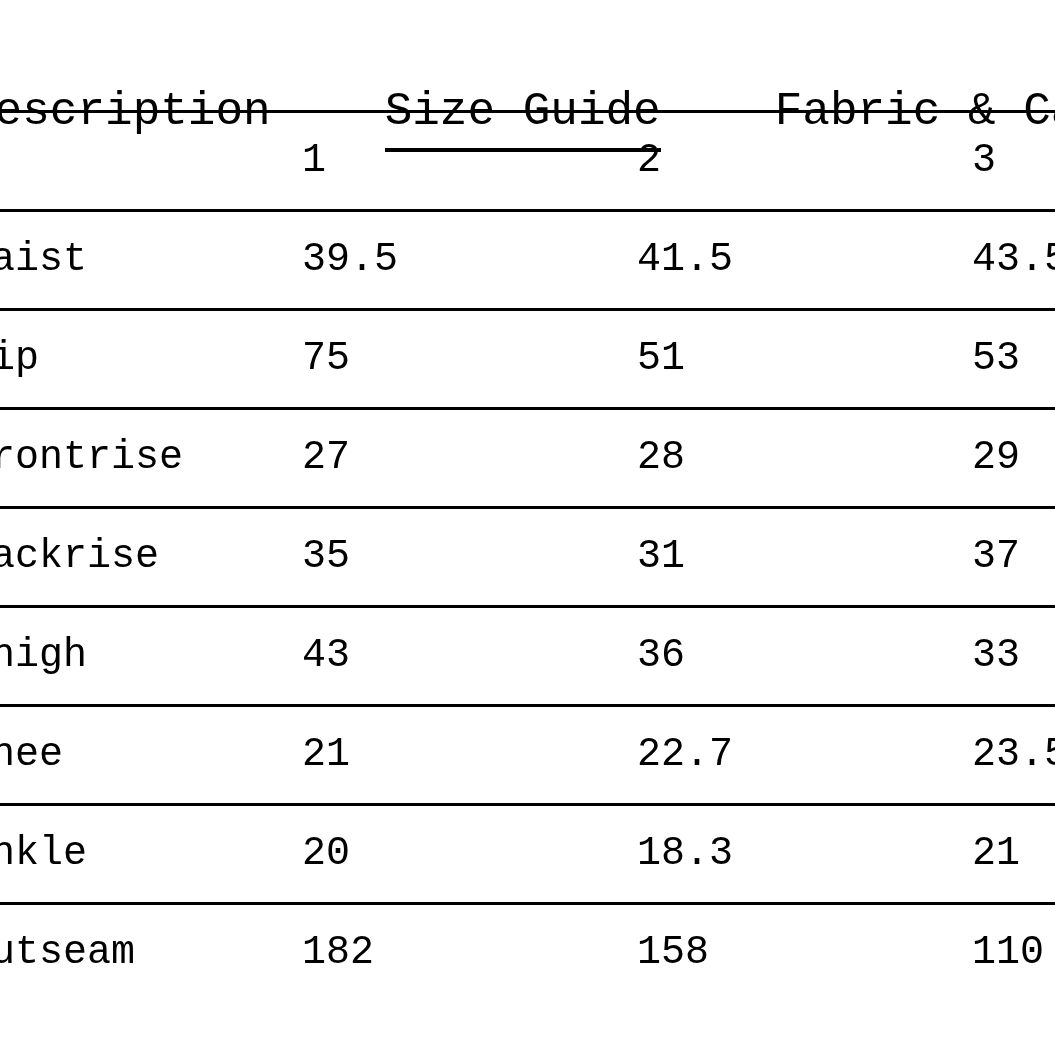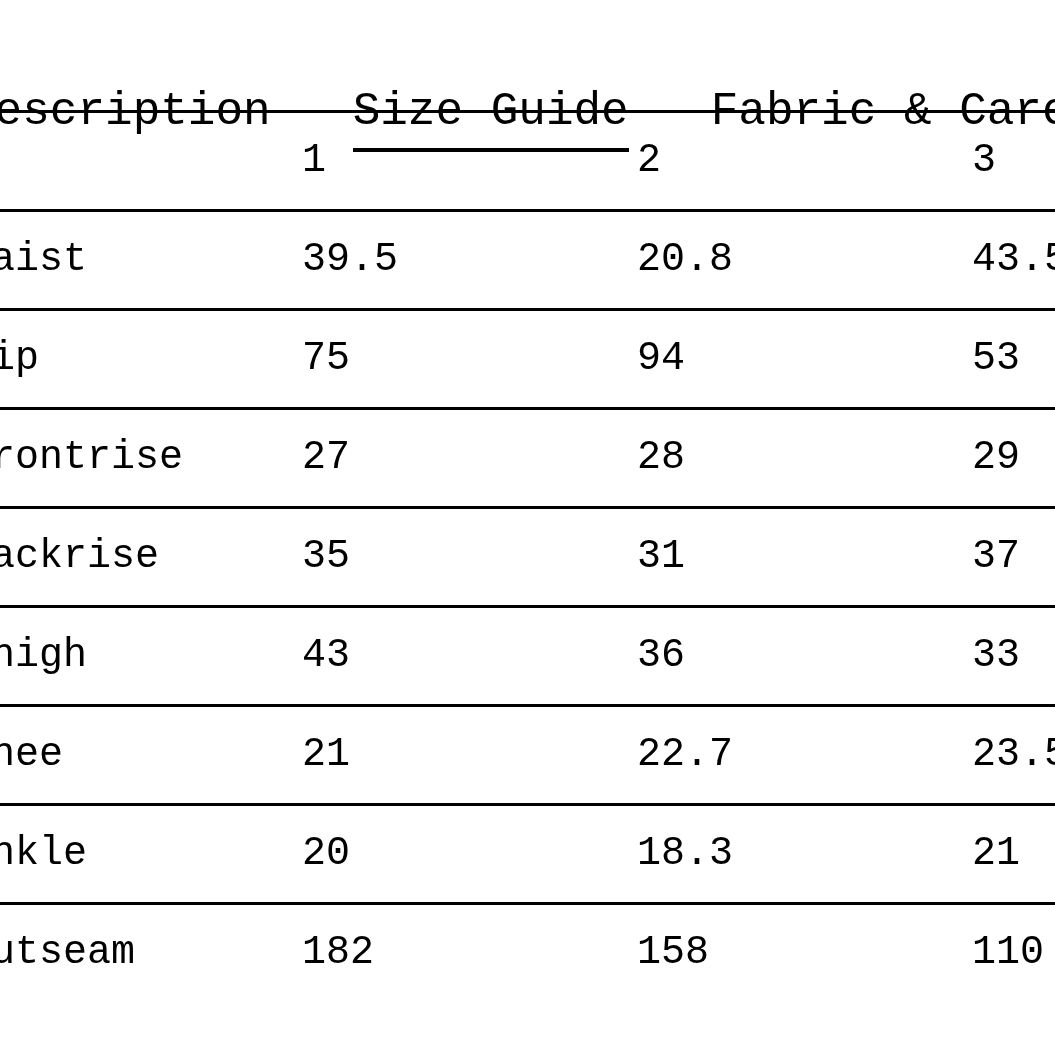--- a/index.html
+++ b/index.html
@@ -45,21 +45,21 @@
     font-size: 46px;
     line-height: 52px;
     letter-spacing: 0px;
     color: #000000;
     padding-bottom: 10px;
     vertical-align: top;
     cursor: pointer;
     border-bottom: 4px solid transparent;
   }
   .tab + .tab {
-    margin-left: 82px;
+    margin-left: 114px;
   }
   .tab.active {
     border-bottom-color: #000000;
   }
 
   
   .size-table {
     margin-top: 14px;
     width: 1140px;
     border-collapse: collapse;
@@ -112,27 +112,27 @@
           <th class="cell-label"></th>
           <th class="cell-val">1</th>
           <th class="cell-val">2</th>
           <th class="cell-val">3</th>
         </tr>
       </thead>
       <tbody>
         <tr>
           <td class="cell-label">Waist</td>
           <td class="cell-val">39.5</td>
-          <td class="cell-val">20.8</td>
+          <td class="cell-val">41.5</td>
           <td class="cell-val">43.5</td>
         </tr>
         <tr>
           <td class="cell-label">Hip</td>
           <td class="cell-val">75</td>
-          <td class="cell-val">94</td>
+          <td class="cell-val">51</td>
           <td class="cell-val">53</td>
         </tr>
         <tr>
           <td class="cell-label">Frontrise</td>
           <td class="cell-val">27</td>
           <td class="cell-val">28</td>
           <td class="cell-val">29</td>
         </tr>
         <tr>
           <td class="cell-label">Backrise</td>

